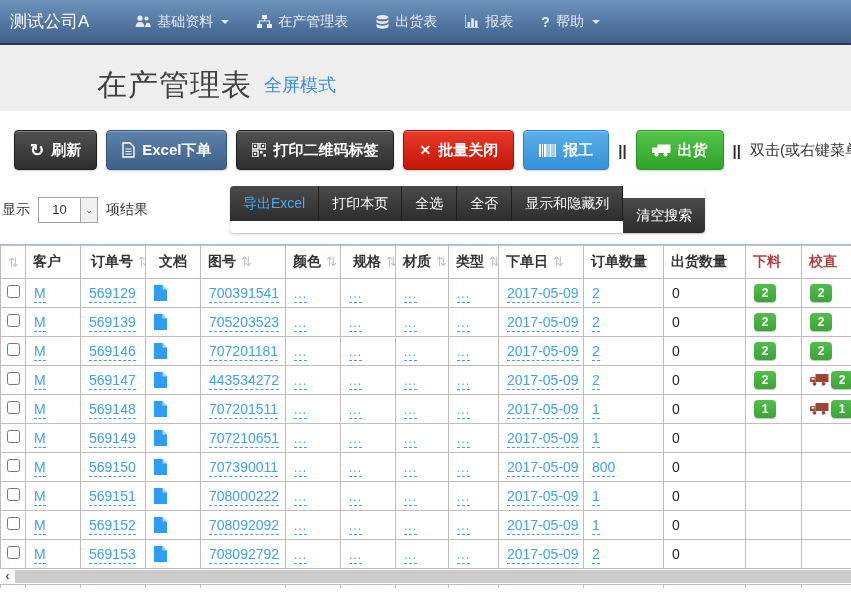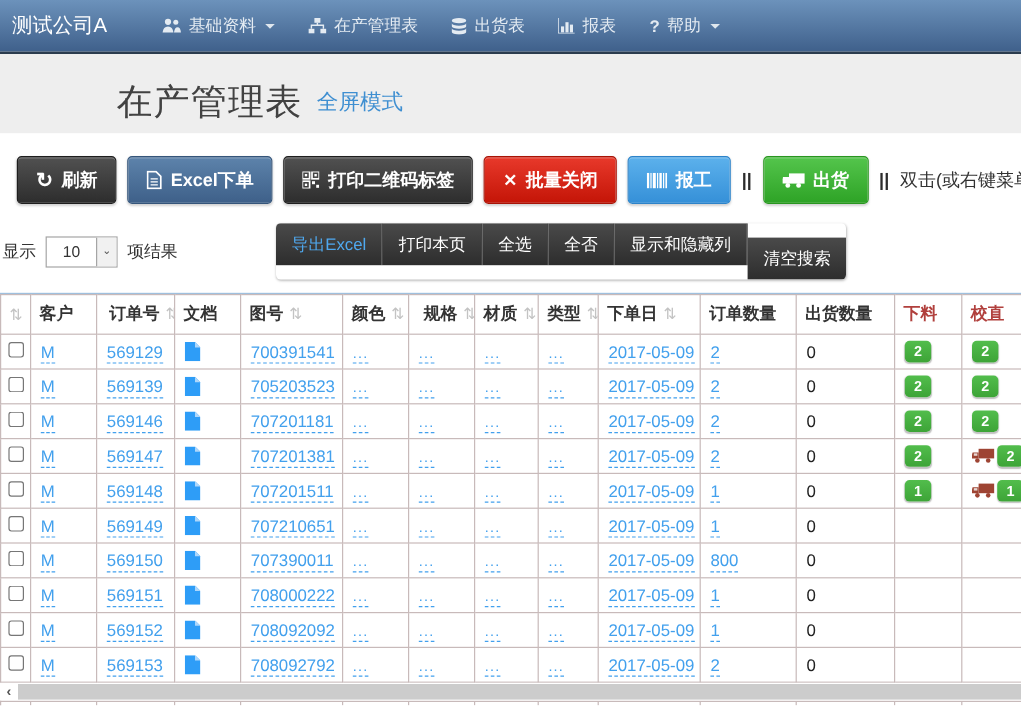--- a/index.html
+++ b/index.html
@@ -226,21 +226,21 @@
   </span>
 </div>
 
 <div class="table-wrap">
   <table>
     <thead>
         <tr id="thead-tr">
           <th style="width: 25px;"><span class="sort-icon" style="margin-left: 0px;">⇅</span></th>
           <th style="width: 55px;"><span>客户</span></th>
           <th style="width: 65px; padding-left: 10px;"><span>订单号</span><span class="sort-icon">⇅</span></th>
-          <th style="width: 55px;"><span>文档</span></th>
+          <th style="width: 55px; text-align: center;"><span>文档</span></th>
           <th style="width: 85px;"><span>图号</span><span class="sort-icon">⇅</span></th>
           <th style="width: 55px;"><span>颜色</span><span class="sort-icon">⇅</span></th>
           <th style="width: 55px; padding-left: 12px;"><span>规格</span><span class="sort-icon">⇅</span></th>
           <th style="width: 53px;"><span>材质</span><span class="sort-icon">⇅</span></th>
           <th style="width: 50px;"><span>类型</span><span class="sort-icon">⇅</span></th>
           <th style="width: 85px;"><span>下单日</span><span class="sort-icon">⇅</span></th>
           <th style="width: 80px;"><span>订单数量</span></th>
           <th style="width: 82px;"><span>出货数量</span></th>
           <th class="red-col" style="width: 56px;"><span>下料</span></th>
           <th class="red-col" style="width: 70px;"><span>校直</span></th>
@@ -313,21 +313,21 @@
         <tr>
           <td class="chk"><input type="checkbox" style=""></td>
           <td><a class="elink">M</a></td>
           <td><a class="elink">569147</a></td>
           <td>
             <svg width="13" height="16" viewBox="0 0 13 16" style="cursor:pointer;display:block">
               <path d="M0 0 h8.5 l4.5 4.5 v11.5 h-13 z" fill="#2e9df7"></path>
               <path d="M8.5 0 l4.5 4.5 h-4.5 z" fill="#aed7fb"></path>
             </svg>
           </td>
-          <td><a class="elink">707201381</a></td>
+          <td><a class="elink">443534272</a></td>
           <td><a class="elink dots">...</a></td>
           <td><a class="elink dots">...</a></td>
           <td><a class="elink dots">...</a></td>
           <td><a class="elink dots">...</a></td>
           <td><a class="elink">2017-05-09</a></td>
           <td><a class="elink">2</a></td>
           <td><span>0</span></td>
           <td><span class="badge">2</span></td>
           <td><svg class="truck" width="19" height="13" viewBox="0 0 19 13">
               <path d="M0.5 4 h5 v5 h-5.5 v-3 z" fill="#9e4433"></path>

